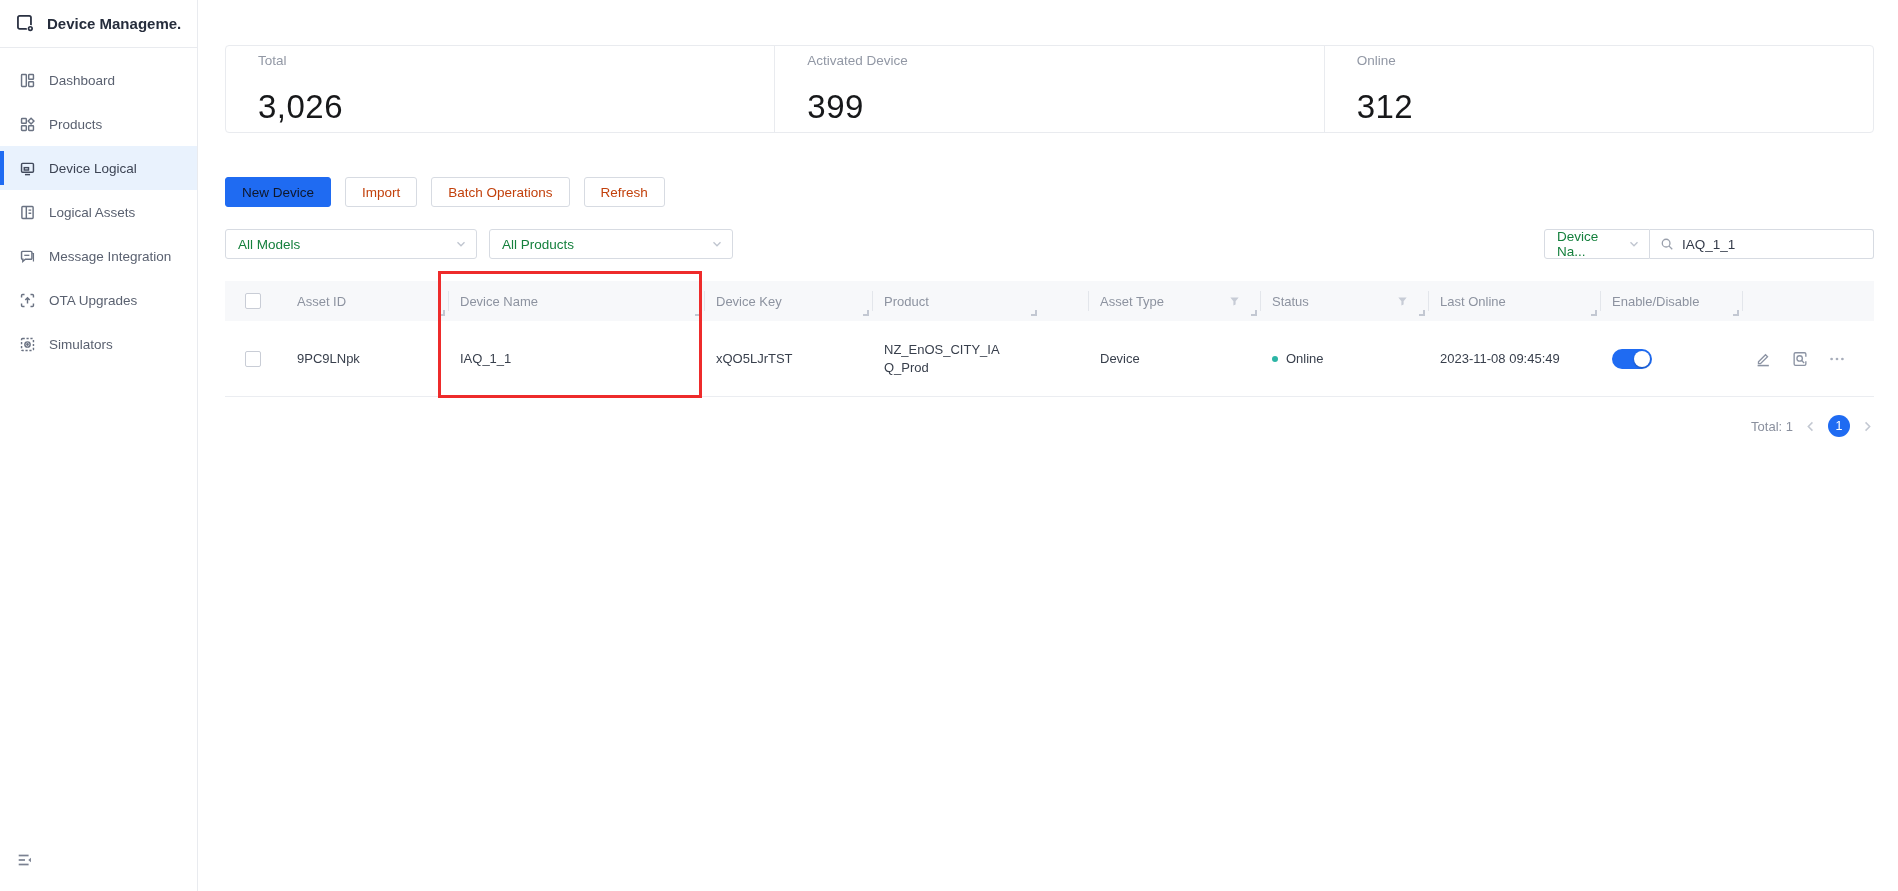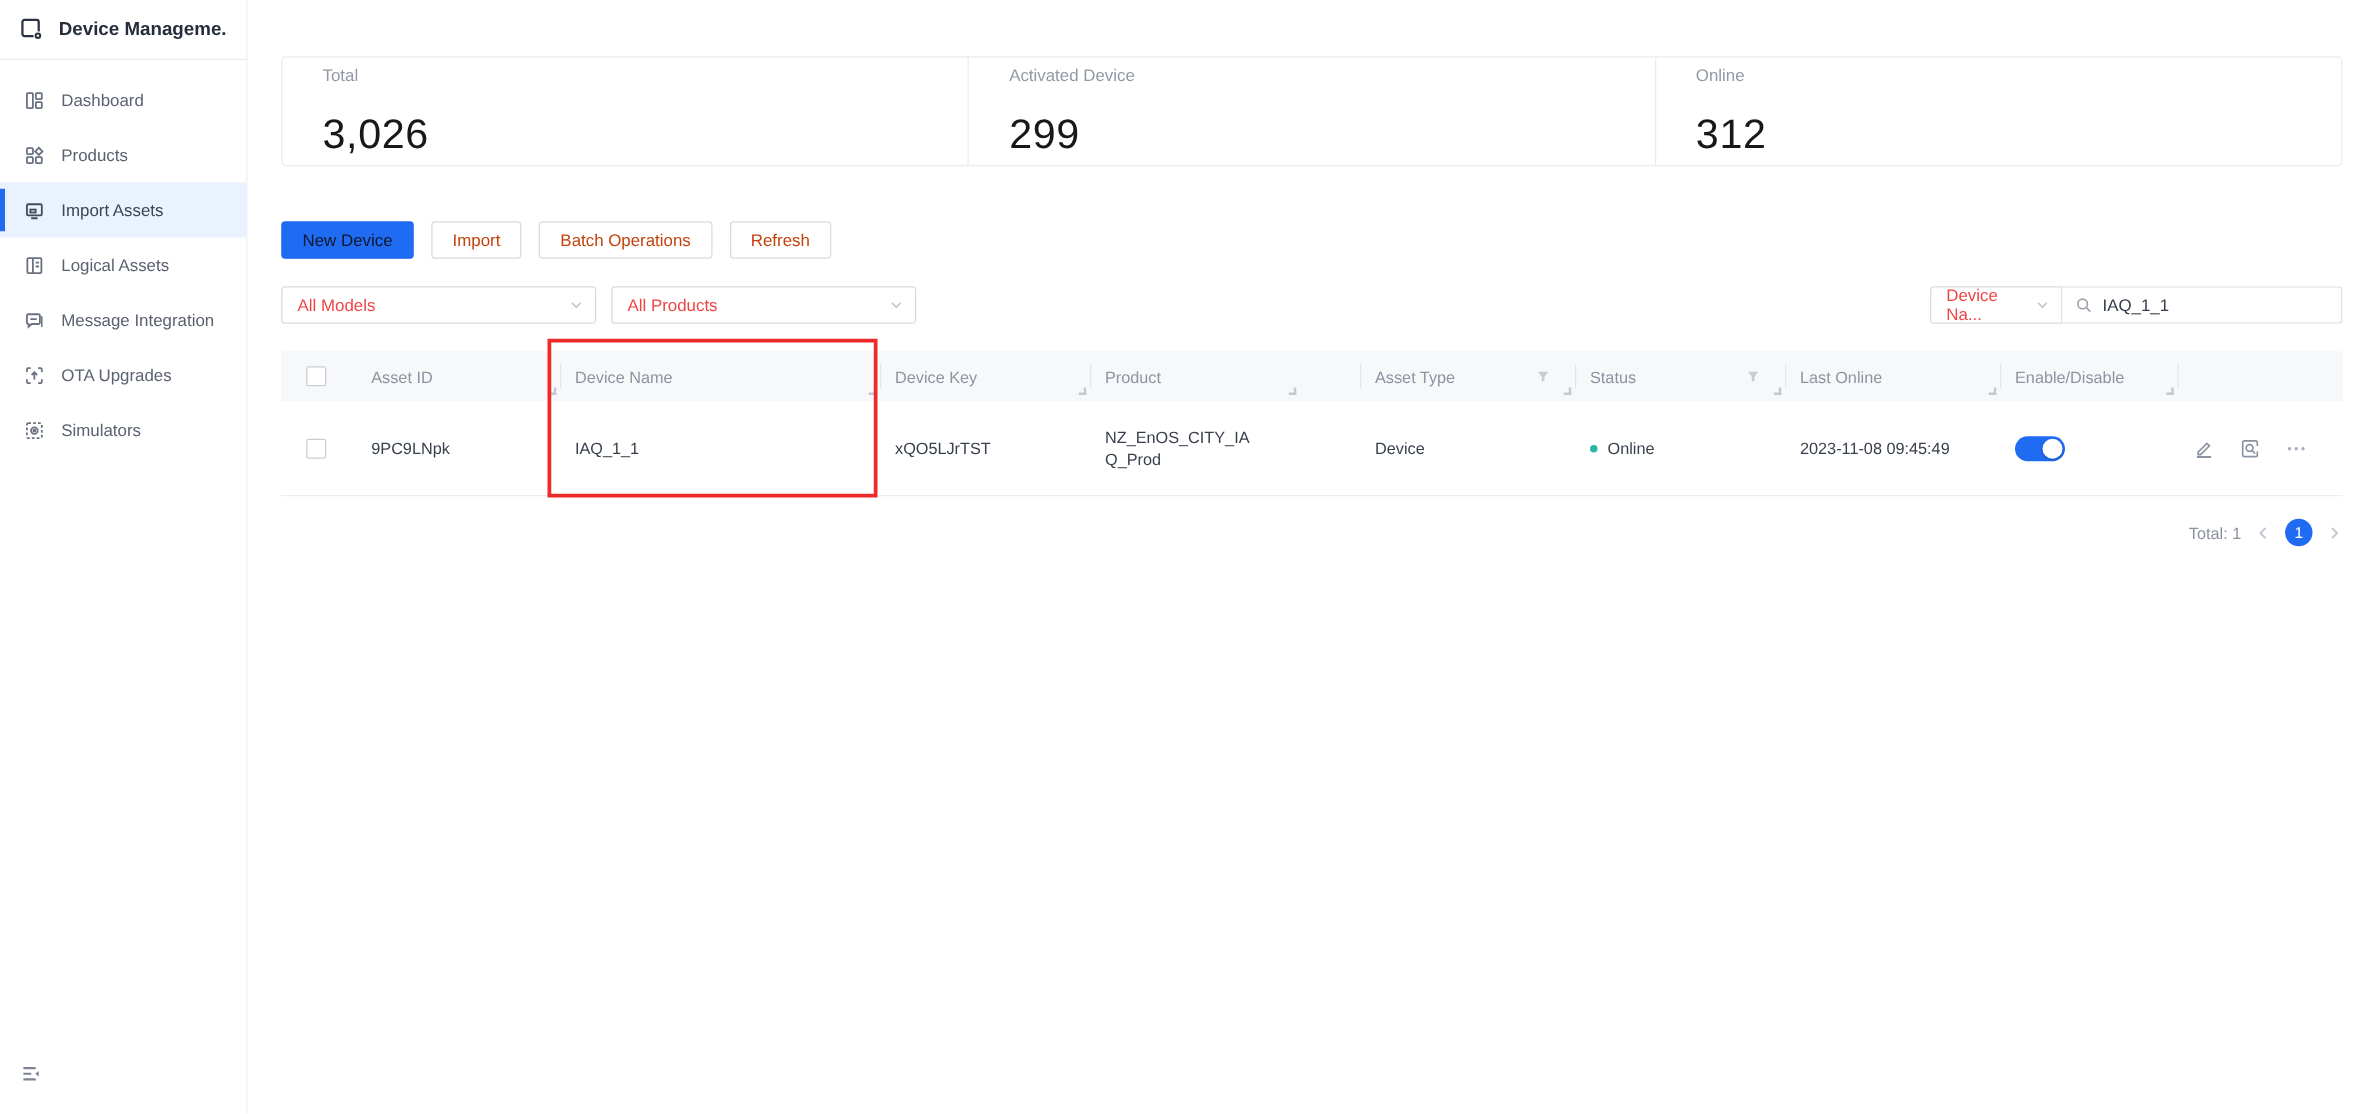--- a/index.html
+++ b/index.html
@@ -30,21 +30,21 @@
   .stat-label { font-size:13.5px; color:#9298a5; }
   .stat-value { margin-top:20px; font-size:33px; color:#17181a; letter-spacing:0.5px; }
 
   .toolbar { margin-top:44px; display:flex; align-items:center; }
   .btn { height:30px; padding:0 16px; font-size:13.5px; border-radius:3px; border:1px solid #d7dbe2; background:#fff; color:#c2410c; display:inline-flex; align-items:center; justify-content:center; cursor:pointer; white-space:nowrap; }
   .btn + .btn { margin-left:14px; }
   .btn-primary { background:#1f6bf2; border-color:#1f6bf2; color:#0f172a; }
   .btn-refresh { margin-left:auto; }
 
   .filter-row { margin-top:22px; display:flex; align-items:center; }
-  .select { height:30px; border:1px solid #d7dbe2; border-radius:3px; background:#fff; display:flex; align-items:center; justify-content:space-between; padding:0 9px 0 12px; font-size:13.5px; color:#ef4444; cursor:pointer; }
+  .select { height:30px; border:1px solid #d7dbe2; border-radius:3px; background:#fff; display:flex; align-items:center; justify-content:space-between; padding:0 9px 0 12px; font-size:13.5px; color:#15803d; cursor:pointer; }
   .select-models { width:252px; }
   .select-products { width:244px; margin-left:12px; }
   .search-group { margin-left:auto; display:flex; }
   .select-search-field { width:106px; border-radius:3px 0 0 3px; }
   .search-box { width:224px; height:30px; border:1px solid #d7dbe2; border-left:none; border-radius:0 3px 3px 0; display:flex; align-items:center; gap:8px; padding:0 10px; background:#fff; }
   .search-box input { border:none; outline:none; font-family:"Liberation Sans",sans-serif; font-size:13.5px; color:#333a49; width:100%; background:transparent; }
 
   
   .table { margin-top:22px; }
   .thead { display:flex; align-items:stretch; height:40px; background:#f7f8fa; font-size:13px; color:#8d93a0; }
@@ -124,21 +124,21 @@
         <span>Products</span>
       </div>
       <div class="nav-item active">
         <span style="display:inline-flex;">
           <svg width="17" height="17" viewBox="0 0 20 20" fill="none" stroke="#424a5c" stroke-width="1.7">
             <rect x="3" y="4" width="14" height="10.4" rx="1.2"></rect>
             <rect x="6.2" y="9" width="5" height="2.8"></rect>
             <path d="M7 17.2 h6"></path>
           </svg>
         </span>
-        <span>Import Assets</span>
+        <span>Device Logical</span>
       </div>
       <div class="nav-item">
         <span style="display:inline-flex;">
           <svg width="17" height="17" viewBox="0 0 20 20" fill="none" stroke="#6a7282" stroke-width="1.7">
             <rect x="3.4" y="3" width="13.2" height="14" rx="1"></rect>
             <path d="M8.6 3 v14"></path>
             <path d="M11.2 7.2 h3.2 M11.2 10.8 h3.2"></path>
           </svg>
         </span>
         <span>Logical Assets</span>
@@ -188,21 +188,21 @@
 
   <main class="main">
 
     <section class="stats-card">
       <div class="stat">
         <div class="stat-label">Total</div>
         <div class="stat-value">3,026</div>
       </div>
       <div class="stat">
         <div class="stat-label">Activated Device</div>
-        <div class="stat-value">299</div>
+        <div class="stat-value">399</div>
       </div>
       <div class="stat">
         <div class="stat-label">Online</div>
         <div class="stat-value">312</div>
       </div>
     </section>
 
     <div class="toolbar">
       <button class="btn btn-primary">New Device</button>
       <button class="btn">Import</button>

